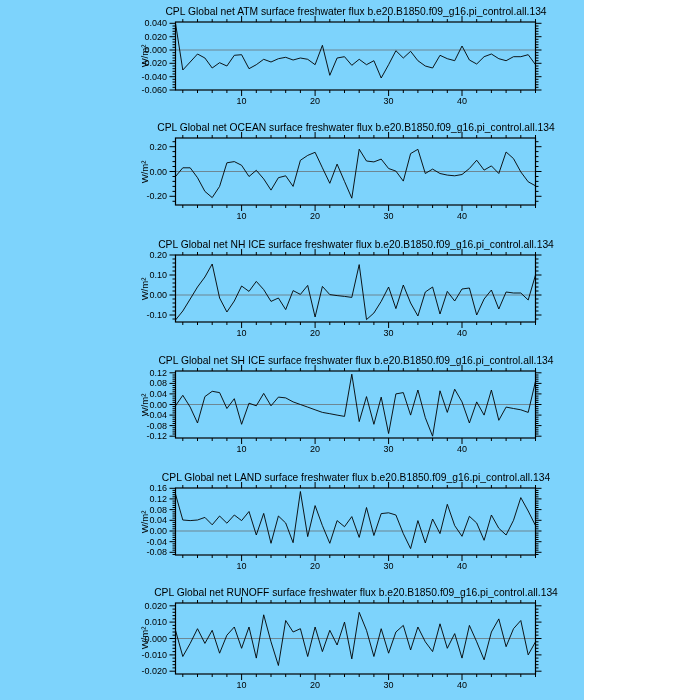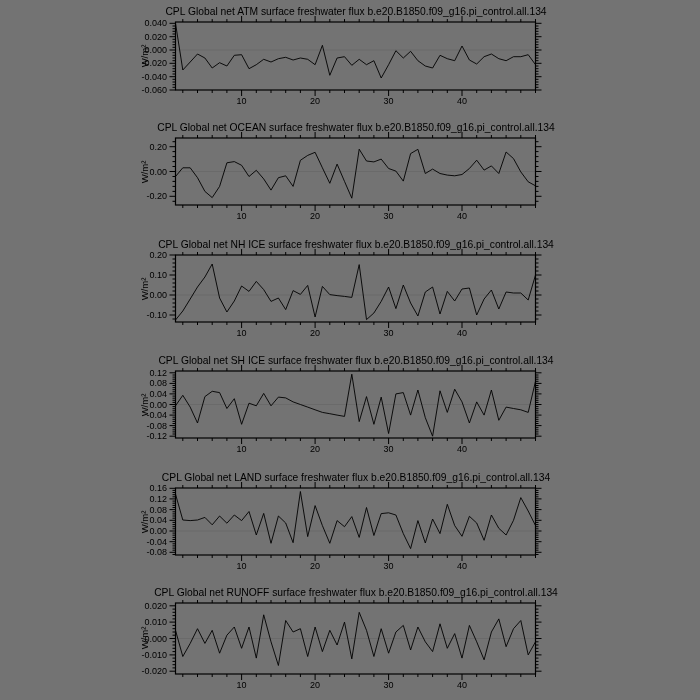--- a/index.html
+++ b/index.html
@@ -1,16 +1,16 @@
 <!DOCTYPE html>
 <html><head>
 <meta charset="utf-8">
 <style>
   html,body{margin:0;padding:0;background:#ffffff;}
-  #fig{position:relative;width:700px;height:700px;background:#737373;overflow:hidden;}
+  #fig{position:relative;width:584px;height:700px;background:#7dd3fc;overflow:hidden;}
   svg{display:block;}
   .title{font-family:"Liberation Sans",sans-serif;font-size:10.3px;fill:#000;}
   .tick{font-family:"Liberation Sans",sans-serif;font-size:9px;fill:#000;}
   .ylab{font-family:"Liberation Sans",sans-serif;font-size:9.5px;fill:#000;}
 </style>
 </head>
 <body>
 
 <div id="fig">
 <svg width="700" height="700" viewBox="0 0 700 700">

